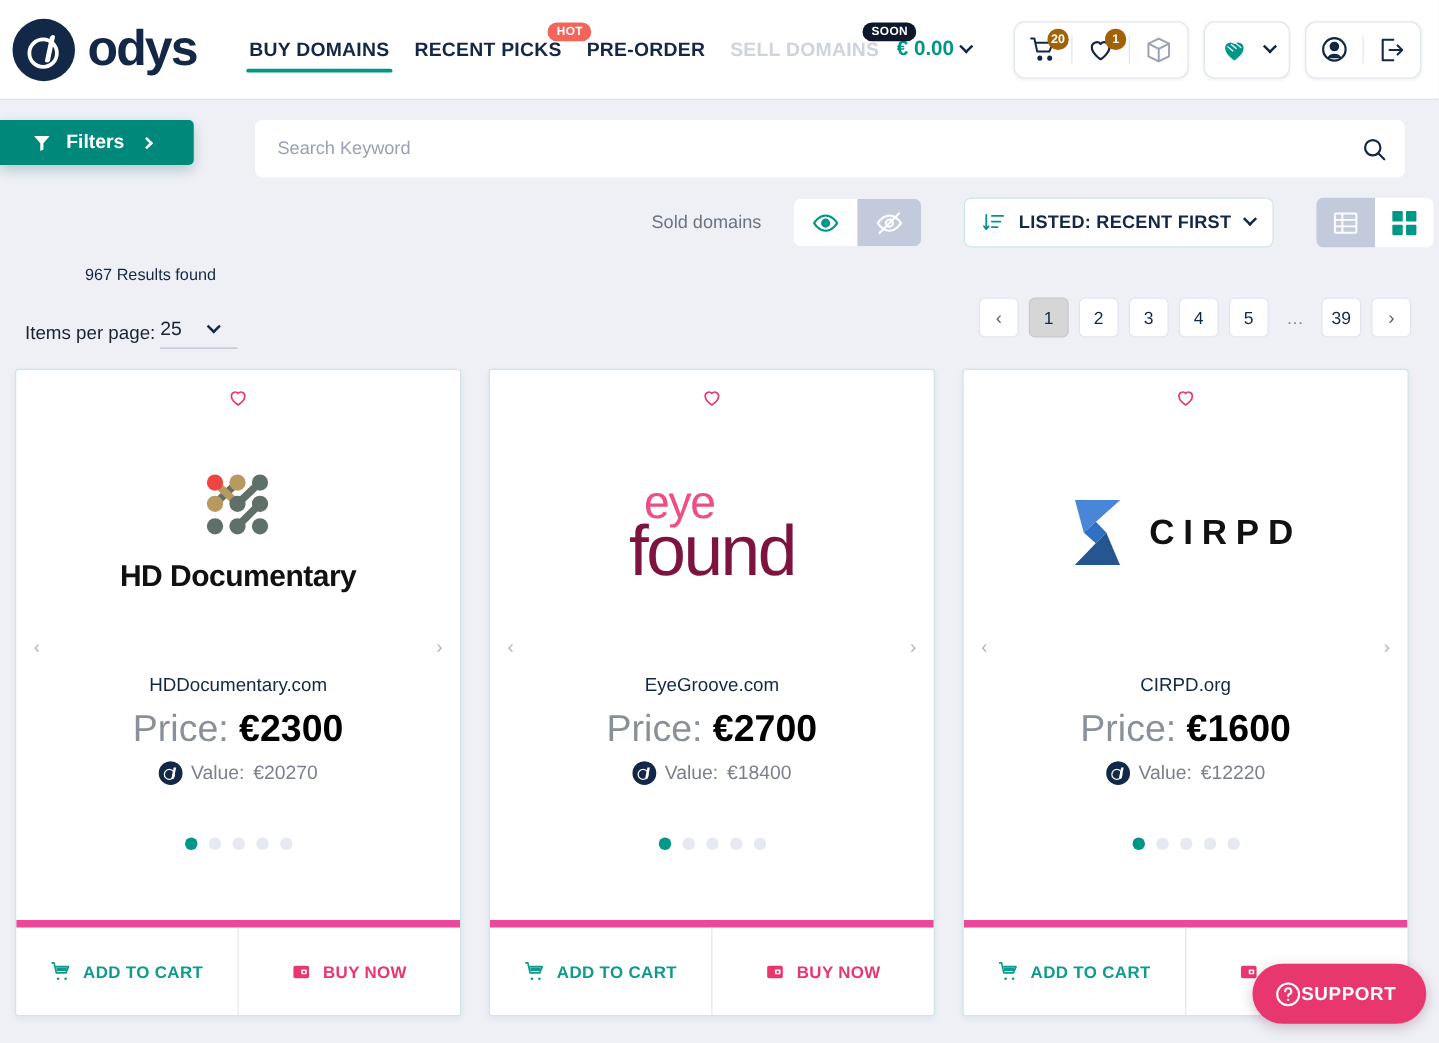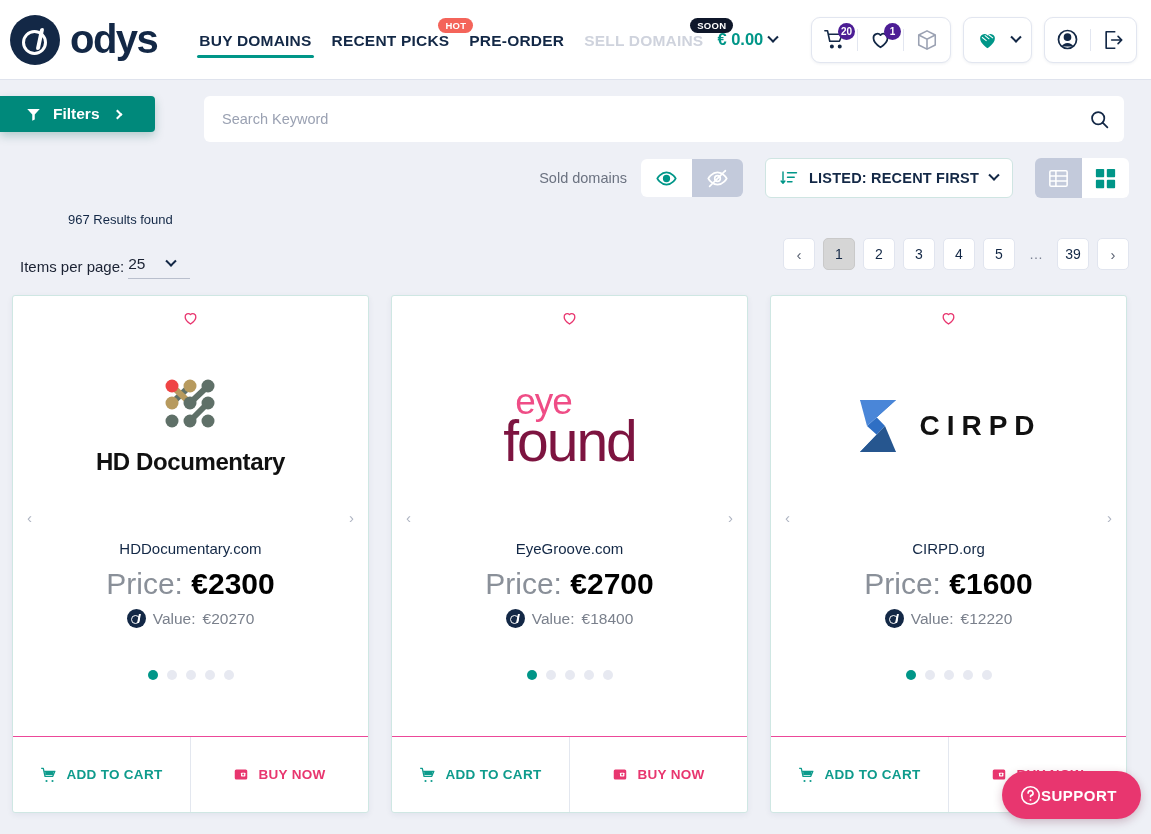--- a/index.html
+++ b/index.html
@@ -73,21 +73,21 @@
     height: 46px; display: flex; align-items: center;
     box-shadow: 0 1px 3px rgba(20,40,80,.07);
   }
   .pill .cell {
     padding: 0 11px; height: 100%; display: flex; align-items: center;
     position: relative; cursor: pointer;
   }
   .pill .divider { width: 1px; height: 22px; background: #e2e6f0; }
   .num-badge {
     position: absolute; top: 5px; right: 2px;
-    background: #4c1d95; color: #fff; font-size: 10px; font-weight: bold;
+    background: #a16207; color: #fff; font-size: 10px; font-weight: bold;
     min-width: 17px; height: 17px; border-radius: 9px;
     display: flex; align-items: center; justify-content: center; padding: 0 3px;
   }
 
   
   .toolbar { padding: 16px 18px 0 0; display: flex; align-items: flex-start; }
   .filters-btn {
     background: #00897b; color: #fff; border: none;
     width: 155px; height: 36px; border-radius: 0 4px 4px 0;
     display: flex; align-items: center; gap: 12px; padding-left: 26px;
@@ -106,21 +106,21 @@
   }
   .search-wrap input {
     flex: 1; border: none; outline: none; font-size: 14.5px;
     color: #132846; font-family: inherit; background: transparent;
   }
   .search-wrap input::placeholder { color: #9aa1b2; }
 
   
   .controls {
     display: flex; align-items: center; justify-content: flex-end;
-    gap: 0; padding: 16px 22px 0 0; text-align: center;
+    gap: 12px; padding: 16px 4px 0 0; text-align: center;
   }
   .sold-label { font-size: 14.5px; color: #6b7280; margin-right: 14px; }
   .seg { display: flex; border-radius: 6px; overflow: hidden; }
   .seg-btn {
     width: 51px; height: 38px; display: flex; align-items: center;
     justify-content: center; cursor: pointer; border: none;
   }
   .seg-on  { background: #fff; }
   .seg-off { background: #c3cadb; }
   .sort-box {
@@ -207,21 +207,21 @@
   .mini-mark::after {
     content: ""; position: absolute; left: 11.5px; top: 4.5px;
     width: 1.8px; height: 9px; background: #fff; transform: skewX(-12deg);
   }
   .dots-row {
     display: flex; gap: 9px; justify-content: center; margin-top: 42px;
   }
   .dot { width: 10px; height: 10px; border-radius: 50%; background: #e7e9f1; cursor: pointer; }
   .dot.on { background: #009688; }
   .card-actions {
-    margin-top: auto; border-top: 1px solid #ec4899;
+    margin-top: auto; border-top: 6px solid #ec4899;
     display: flex; height: 76px; text-align: center;
   }
   .act {
     flex: 1; display: flex; align-items: center; justify-content: center;
     gap: 9px; font-size: 13.5px; font-weight: bold; letter-spacing: .3px;
     cursor: pointer;
   }
   .act.cart { color: #0e9b8c; }
   .act.buy  { color: #e8366f; border-left: 1px solid #e3e7ef; }
 

